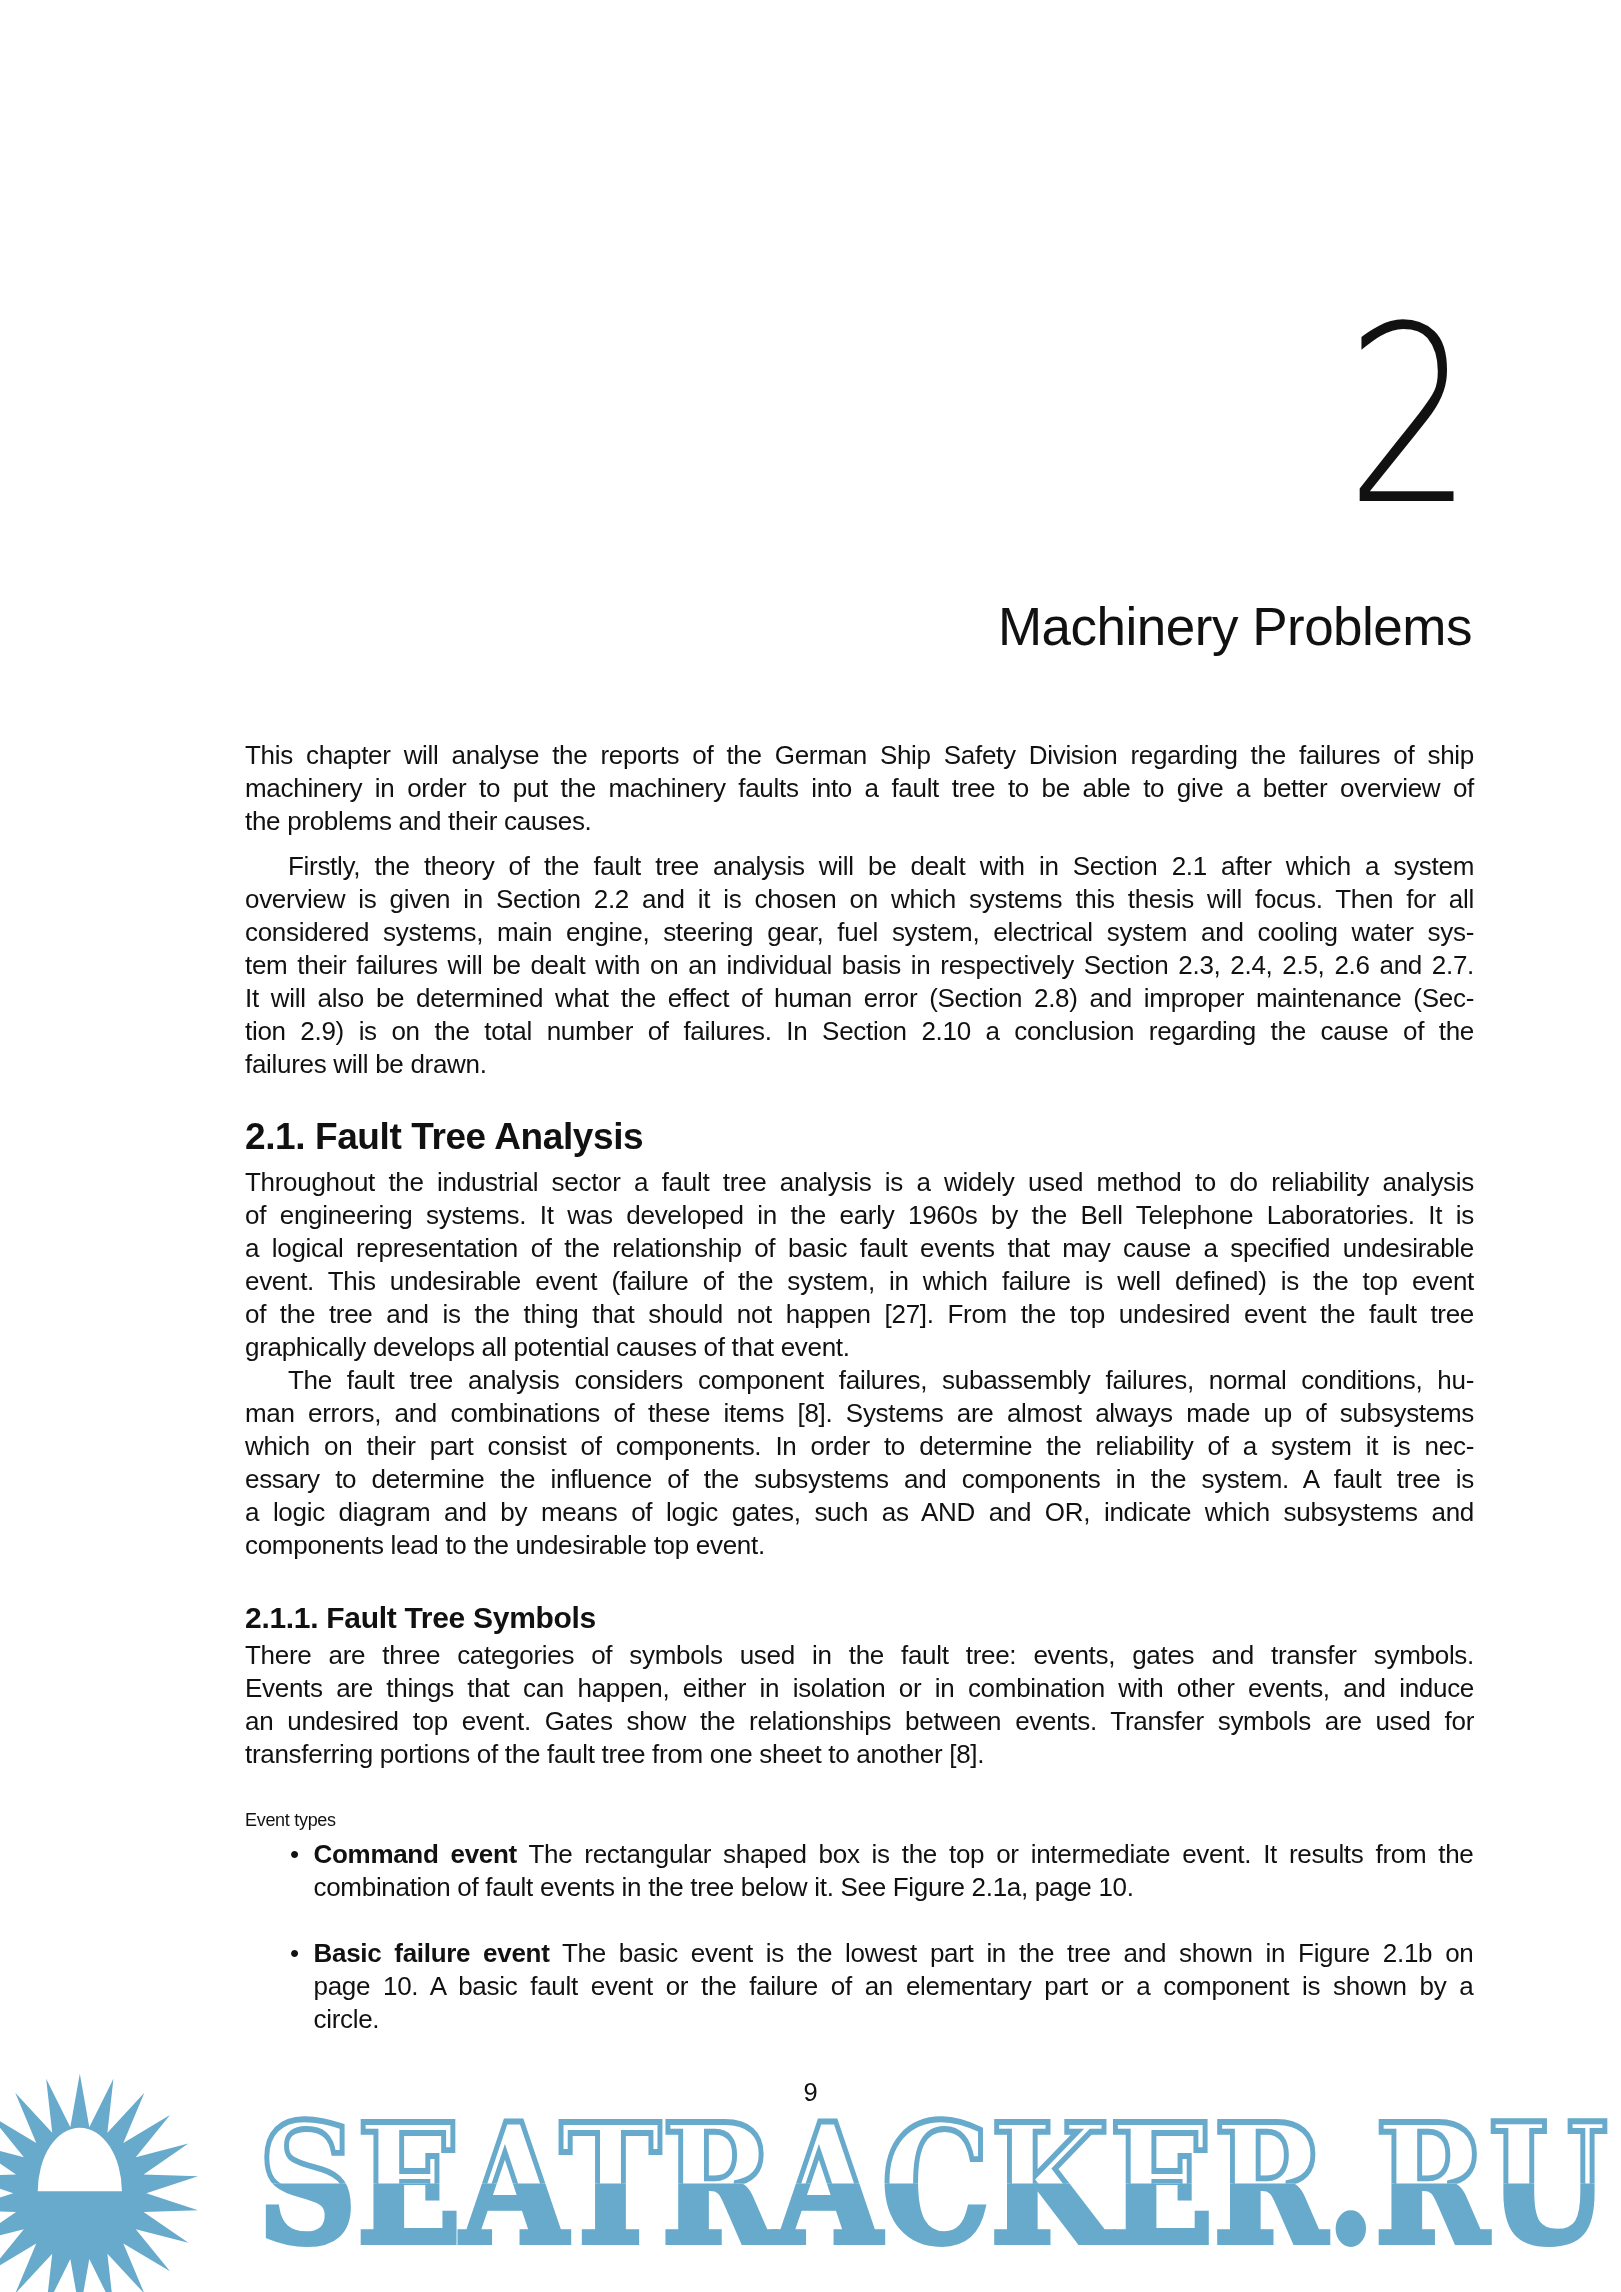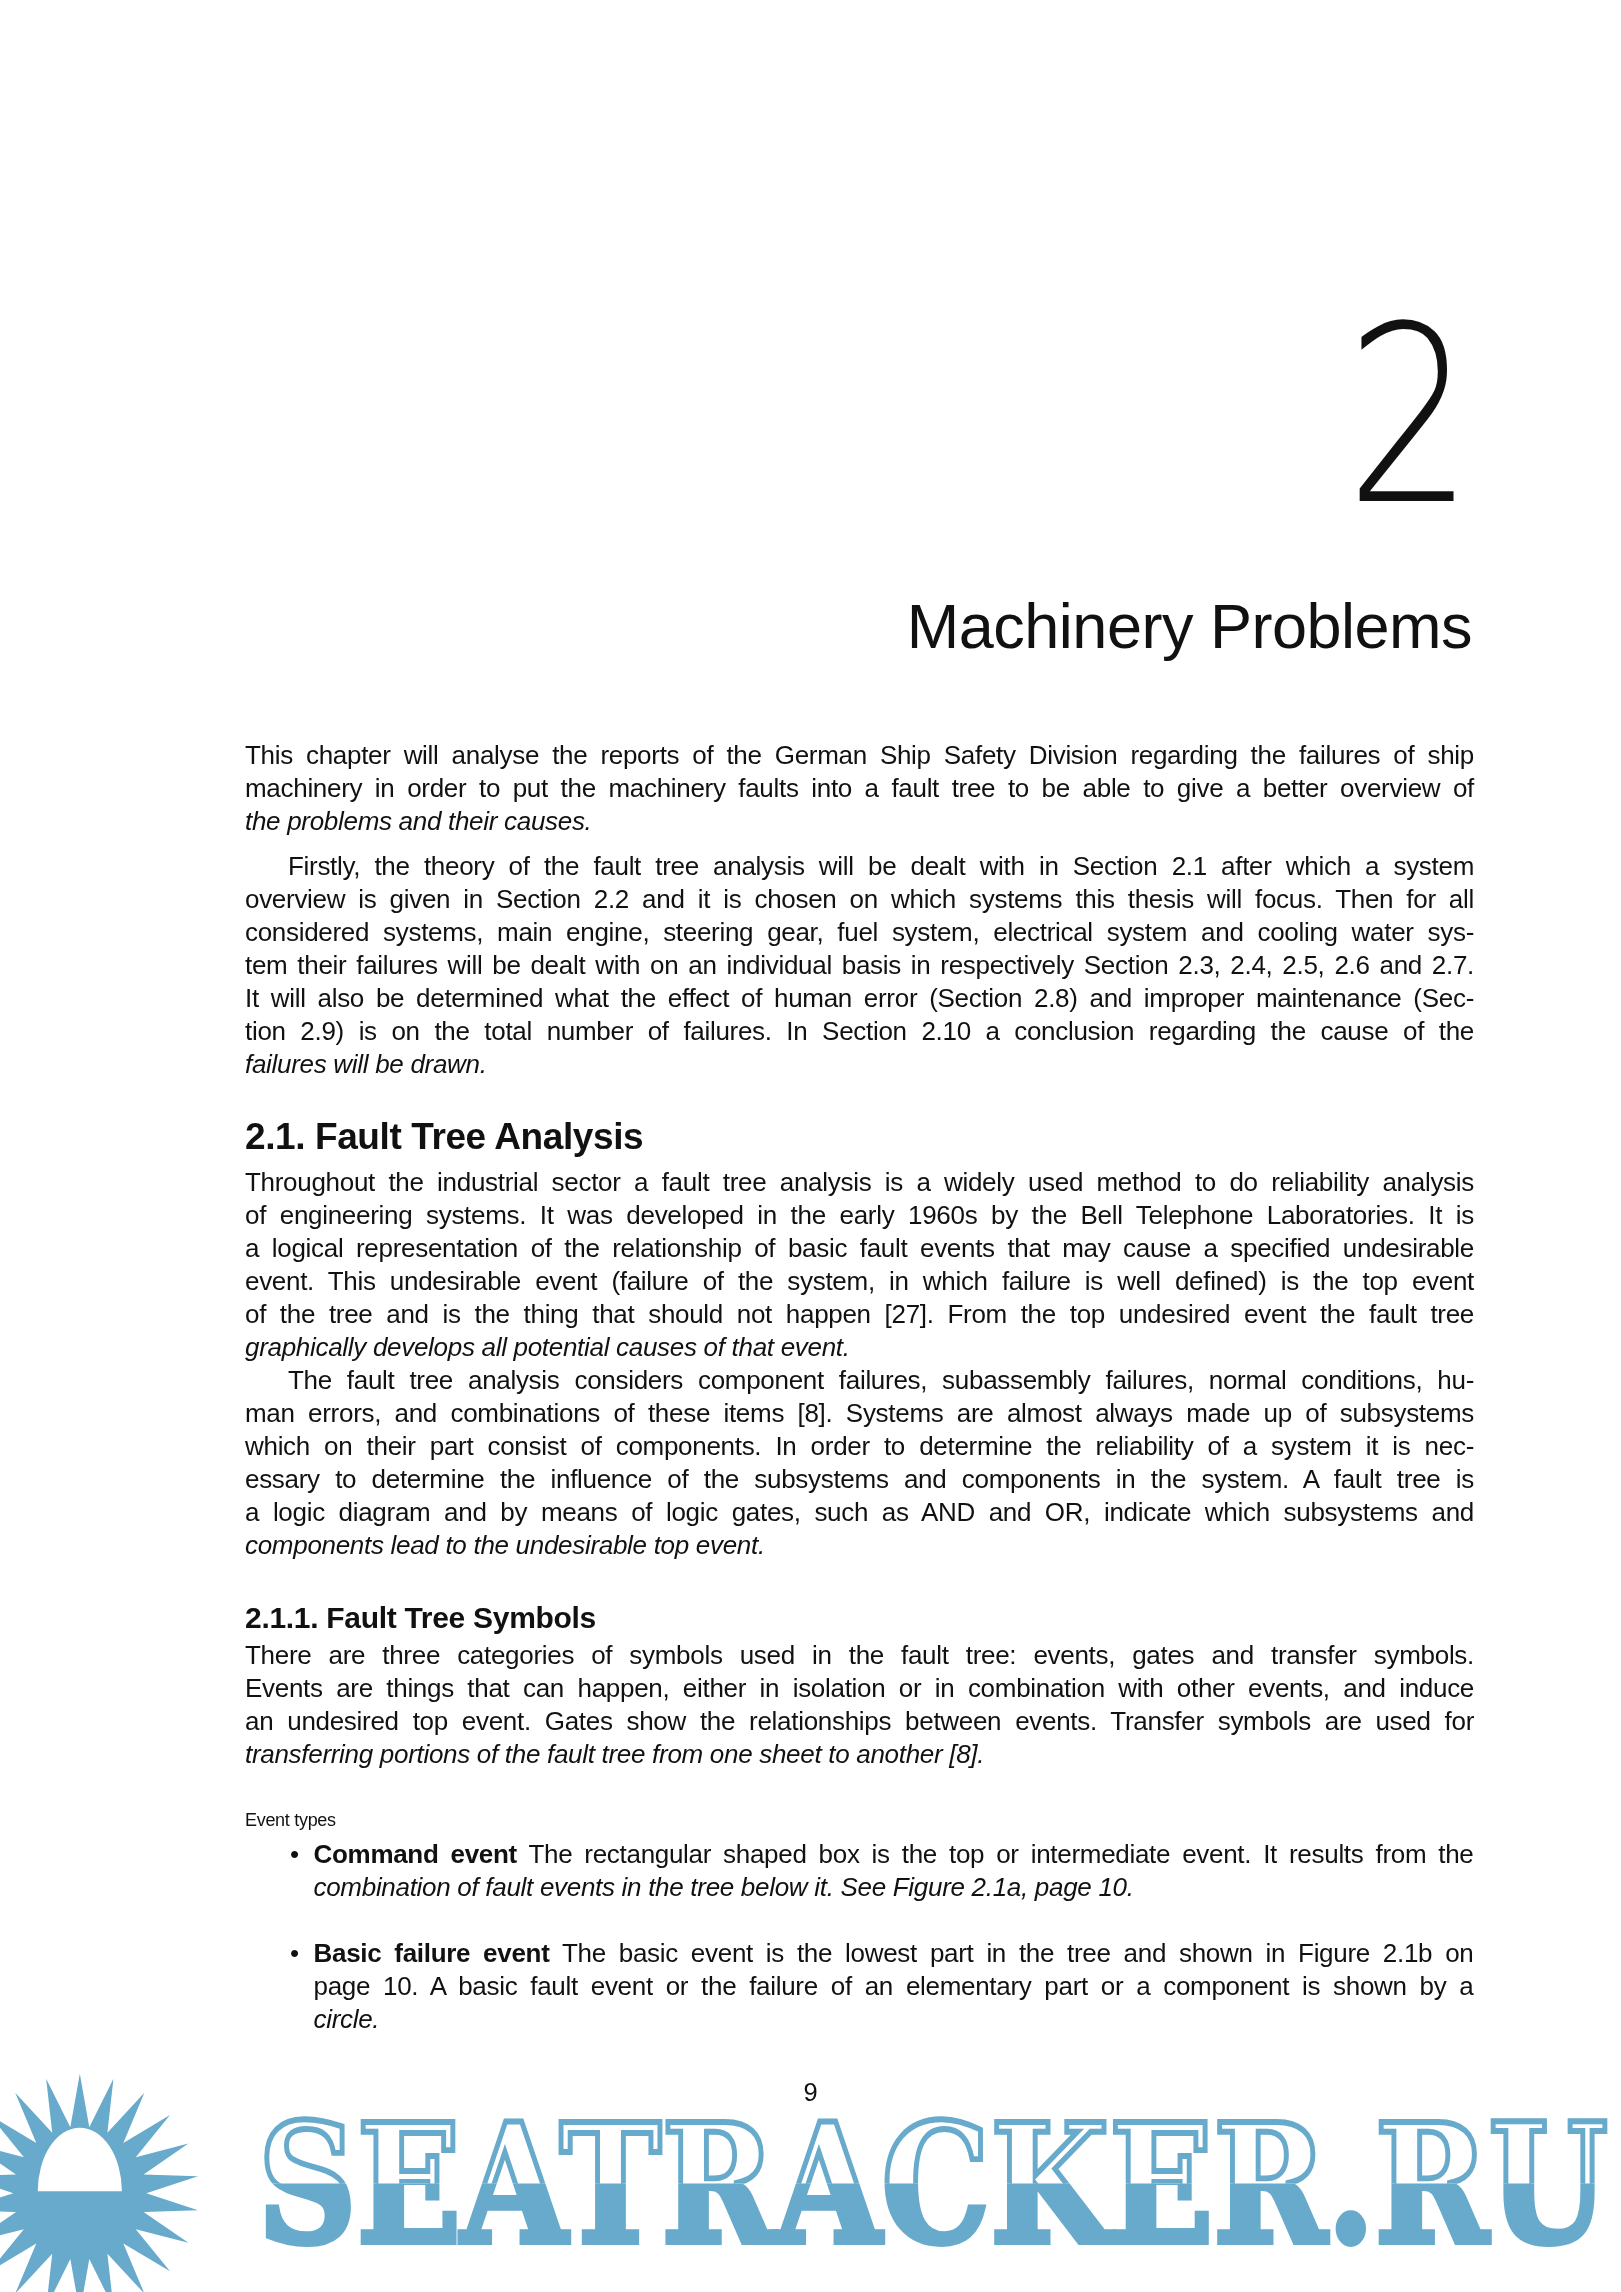--- a/index.html
+++ b/index.html
@@ -30,21 +30,21 @@
     transform-origin: right top;
     letter-spacing: -2px;
   }
   .chapter-number span {
     display: inline-block;
   }
   .chapter-title {
     position: absolute;
     right: 149px;
     top: 592px;
-    font-size: 63px;
+    font-size: 53px;
     line-height: 69px;
     font-weight: normal;
     color: #111;
     letter-spacing: -0.5px;
   }
   .text-block {
     position: absolute;
     left: 245px;
     width: 1229px;
   }
@@ -53,21 +53,20 @@
     font-size: 26px;
     line-height: 33px;
     height: 33px;
     white-space: nowrap;
     text-align: justify;
     text-align-last: justify;
     letter-spacing: -0.3px;
   }
   .line.last {
     text-align-last: left;
-    font-style: italic;
   }
   .line.indent {
     padding-left: 43px;
   }
   .section-heading {
     position: absolute;
     left: 245px;
     font-weight: bold;
     font-size: 37px;
     line-height: 43px;

